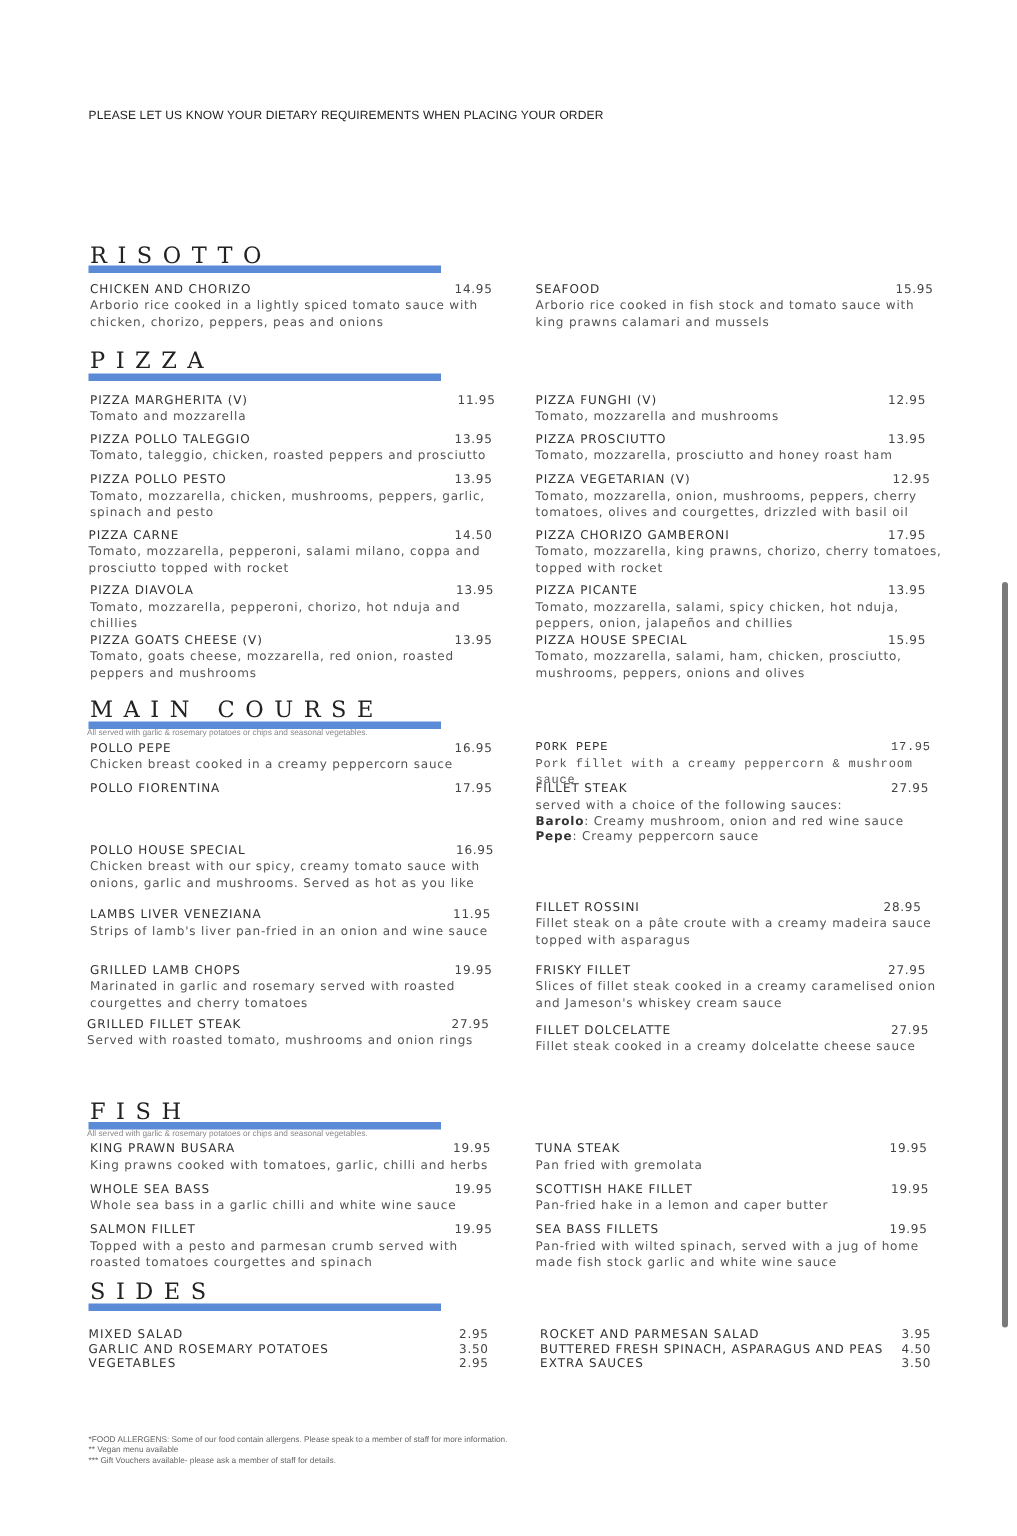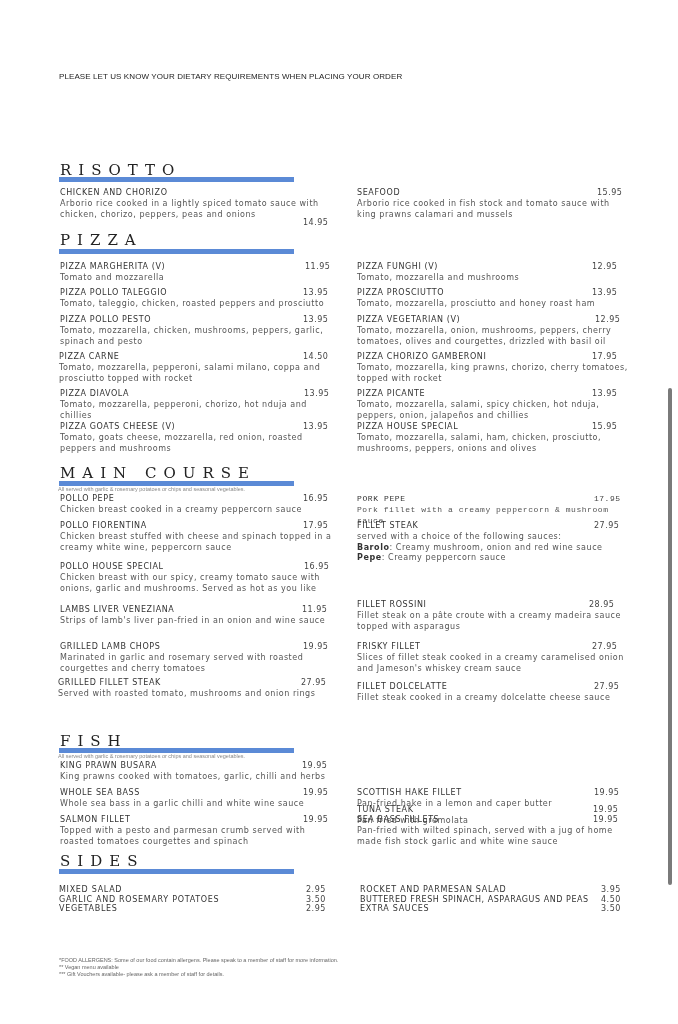--- a/index.html
+++ b/index.html
@@ -51,21 +51,21 @@
 <div>
 
   <div class="notice">PLEASE LET US KNOW YOUR DIETARY REQUIREMENTS WHEN PLACING YOUR ORDER</div>
 
   <div class="sec-title" style="top:161px;">RISOTTO</div>
   <div class="sec-bar" style="top: 177px; background: rgb(91, 138, 214);"></div>
 
   <div class="item" style="left:60px; top:188px;">
     <div class="row">
         <span class="name">CHICKEN AND  CHORIZO</span>
-        <span class="price" style="left:243px;margin-top:30px;">14.95</span>
+        <span class="price" style="left:243px;">14.95</span>
       </div>
     <div class="desc">Arborio rice cooked in a lightly spiced tomato sauce with chicken, chorizo, peppers, peas and onions</div>
   </div>
   <div class="item" style="left:357px; top:188px;">
     <div class="row">
         <span class="name">SEAFOOD</span>
         <span class="price" style="left:240px;">15.95</span>
       </div>
     <div class="desc">Arborio rice cooked in fish stock and tomato sauce with king prawns calamari and mussels</div>
   </div>
@@ -168,21 +168,20 @@
         <span class="name">POLLO PEPE</span>
         <span class="price" style="left:243px;">16.95</span>
       </div>
     <div class="desc">Chicken breast cooked in a creamy peppercorn sauce</div>
   </div>
   <div class="item" style="left:60px; top:521px; width:278px;">
     <div class="row">
         <span class="name">POLLO FIORENTINA</span>
         <span class="price" style="left:243px;">17.95</span>
       </div>
-    <div class="desc">Chicken breast stuffed with cheese and spinach topped in a creamy white wine, peppercorn sauce</div>
   </div>
   <div class="item" style="left:60px; top:562px;">
     <div class="row">
         <span class="name">POLLO HOUSE SPECIAL</span>
         <span class="price" style="left:244px;">16.95</span>
       </div>
     <div class="desc">Chicken breast with our spicy, creamy tomato sauce with onions, garlic and mushrooms. Served as hot as you like</div>
   </div>
   <div class="item" style="left:60px; top:605px; width:275px;">
     <div class="row">
@@ -263,21 +262,21 @@
     <div class="desc">Whole sea bass in a garlic chilli and white wine sauce</div>
   </div>
   <div class="item" style="left:60px; top:815px;">
     <div class="row">
         <span class="name">SALMON FILLET</span>
         <span class="price" style="left:243px;">19.95</span>
       </div>
     <div class="desc">Topped with a pesto and parmesan crumb served with roasted tomatoes courgettes and spinach</div>
   </div>
 
-  <div class="item" style="left:357px; top:761px;margin-top:44px;">
+  <div class="item" style="left:357px; top:761px;">
     <div class="row">
         <span class="name">TUNA STEAK</span>
         <span class="price" style="left:236px;">19.95</span>
       </div>
     <div class="desc">Pan fried with gremolata</div>
   </div>
   <div class="item" style="left:357px; top:788px;">
     <div class="row">
         <span class="name">SCOTTISH HAKE FILLET</span>
         <span class="price" style="left:237px;">19.95</span>

